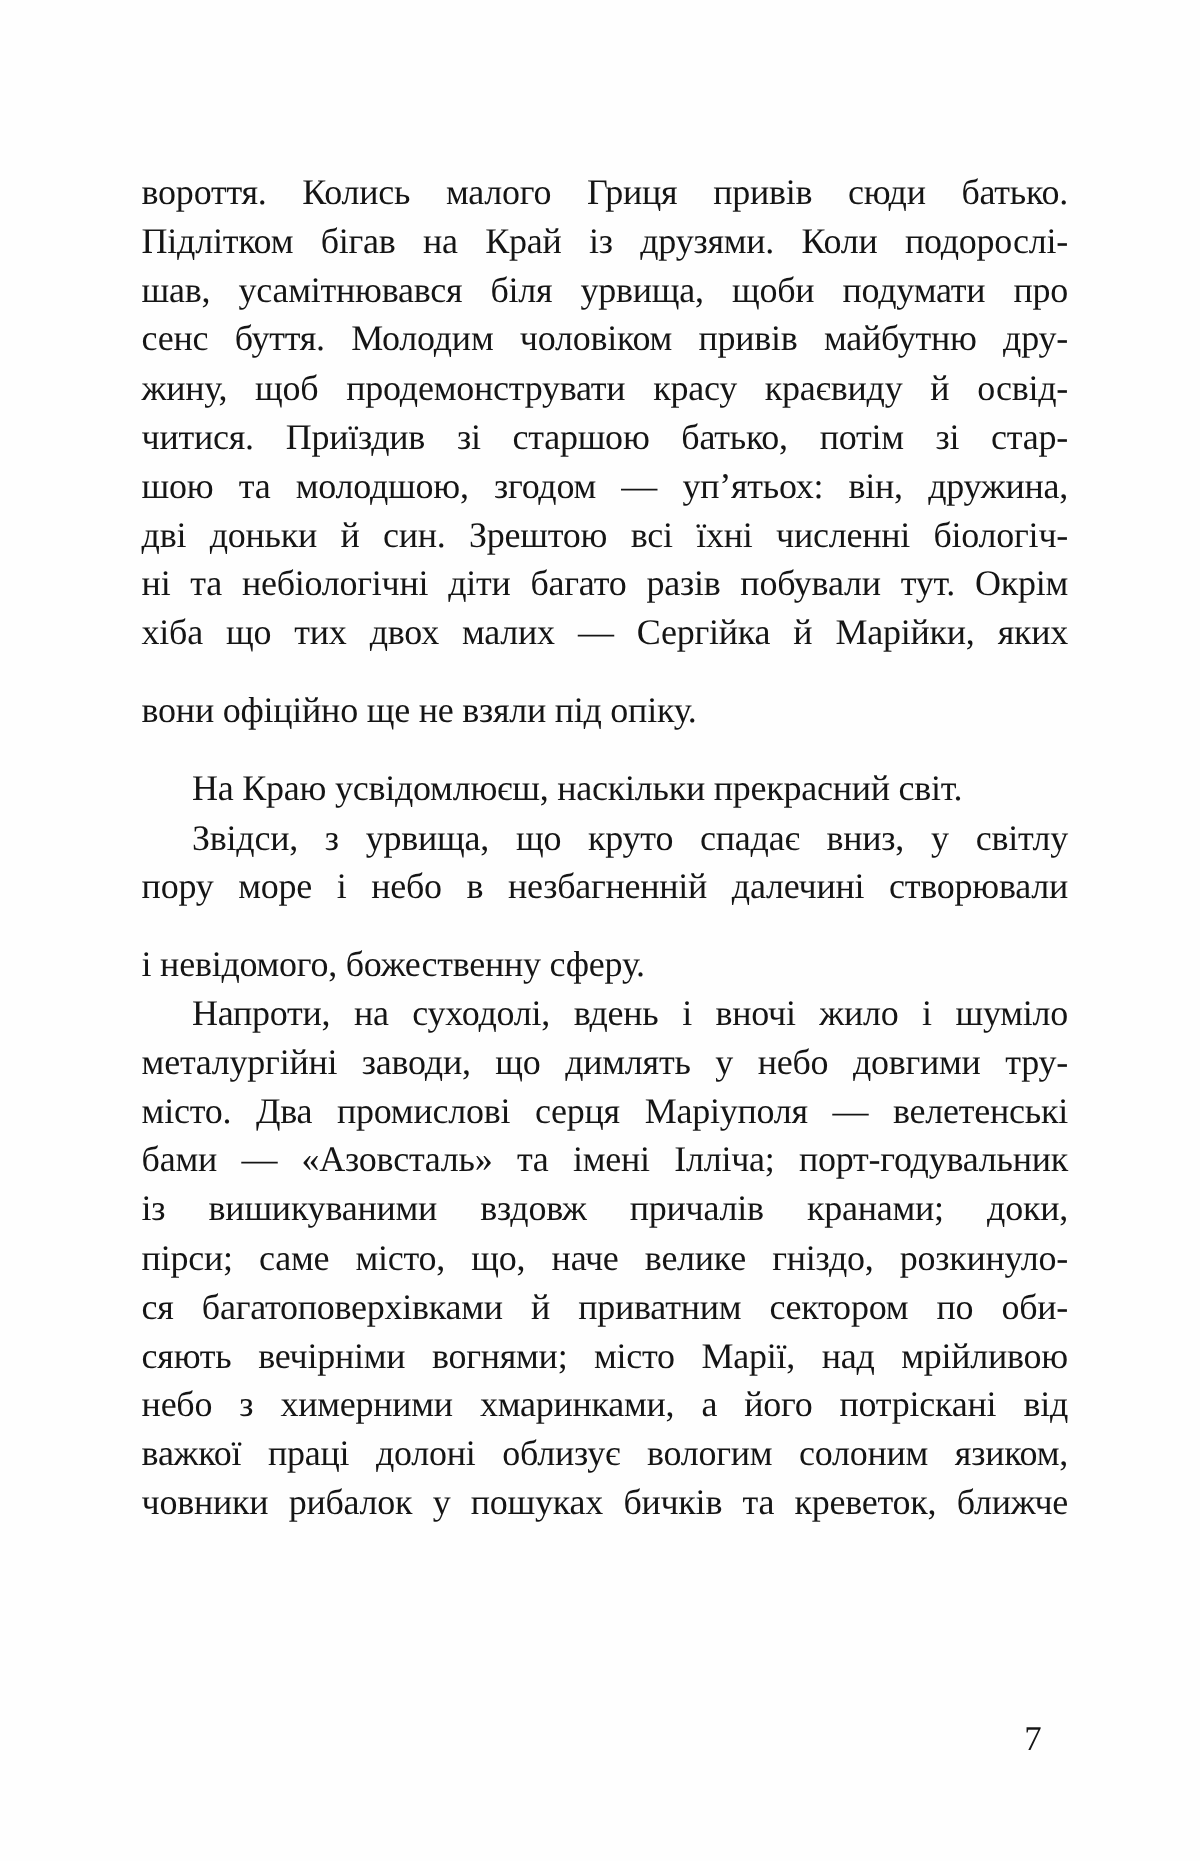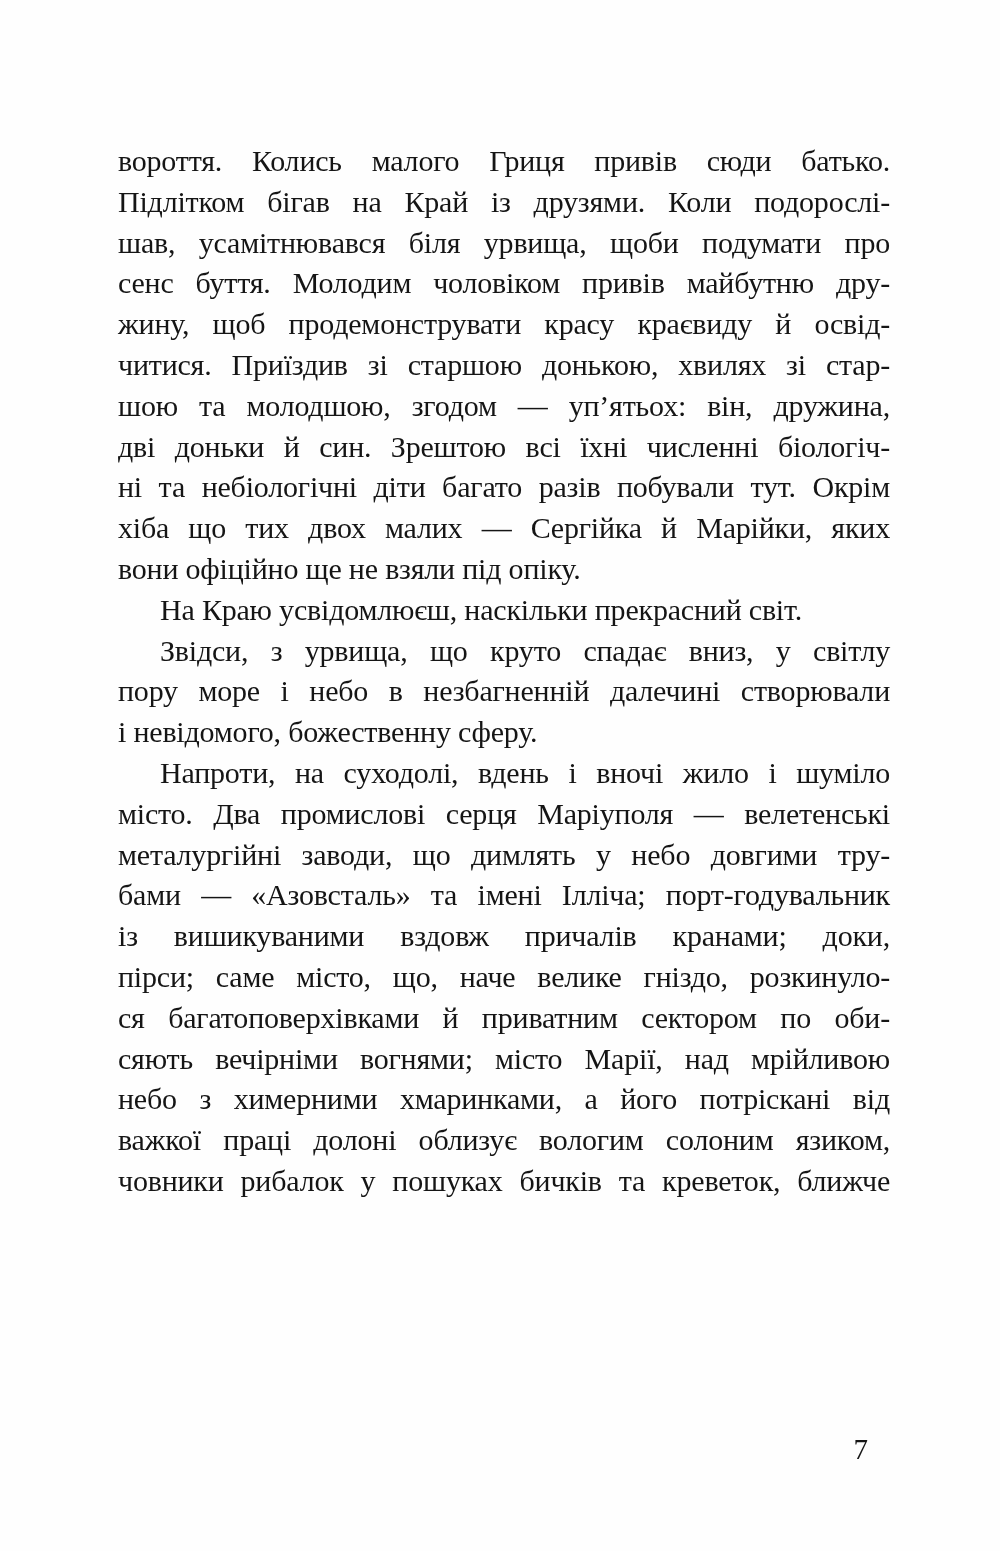--- a/index.html
+++ b/index.html
@@ -30,20 +30,21 @@
     text-align: justify;
     text-align-last: justify;
     height: 40.8px;
     overflow: visible;
     white-space: nowrap;
   }
   
   .line-last {
     text-align: left;
     text-align-last: left;
+    margin-top: 24px;
   }
   
   .line-indent {
     text-indent: 42px;
     font-family: Liberation Serif, serif;
   }
   .page-number {
     position: absolute;
     top: 1431px;
     left: 118px;
@@ -58,33 +59,33 @@
 </head>
 <body>
 
 <div class="page">
   <div class="text-block">
       <div class="line">вороття. Колись малого Гриця привів сюди батько.</div>
       <div class="line">Підлітком бігав на Край із друзями. Коли подорослі-</div>
       <div class="line">шав, усамітнювався біля урвища, щоби подумати про</div>
       <div class="line">сенс буття. Молодим чоловіком привів майбутню дру-</div>
       <div class="line">жину, щоб продемонструвати красу краєвиду й освід-</div>
-      <div class="line">читися. Приїздив зі старшою донькою, хвилях зі стар-</div>
+      <div class="line">читися. Приїздив зі старшою батько, потім зі стар-</div>
       <div class="line">шою та молодшою, згодом — уп’ятьох: він, дружина,</div>
       <div class="line">дві доньки й син. Зрештою всі їхні численні біологіч-</div>
       <div class="line">ні та небіологічні діти багато разів побували тут. Окрім</div>
       <div class="line">хіба що тих двох малих — Сергійка й Марійки, яких</div>
       <div class="line line-last">вони офіційно ще не взяли під опіку.</div>
       <div class="line line-last line-indent">На Краю усвідомлюєш, наскільки прекрасний світ.</div>
       <div class="line line-indent">Звідси, з урвища, що круто спадає вниз, у світлу</div>
       <div class="line">пору море і небо в незбагненній далечині створювали</div>
       <div class="line line-last">і невідомого, божественну сферу.</div>
       <div class="line line-indent">Напроти, на суходолі, вдень і вночі жило і шуміло</div>
+      <div class="line">металургійні заводи, що димлять у небо довгими тру-</div>
       <div class="line">місто. Два промислові серця Маріуполя — велетенські</div>
-      <div class="line">металургійні заводи, що димлять у небо довгими тру-</div>
       <div class="line">бами — «Азовсталь» та імені Ілліча; порт-годувальник</div>
       <div class="line">із вишикуваними вздовж причалів кранами; доки,</div>
       <div class="line">пірси; саме місто, що, наче велике гніздо, розкинуло-</div>
       <div class="line">ся багатоповерхівками й приватним сектором по оби-</div>
       <div class="line">сяють вечірніми вогнями; місто Марії, над мрійливою</div>
       <div class="line">небо з химерними хмаринками, а його потріскані від</div>
       <div class="line">важкої праці долоні облизує вологим солоним язиком,</div>
       <div class="line">човники рибалок у пошуках бичків та креветок, ближче</div>
     </div>
   <div class="page-number">7</div>

